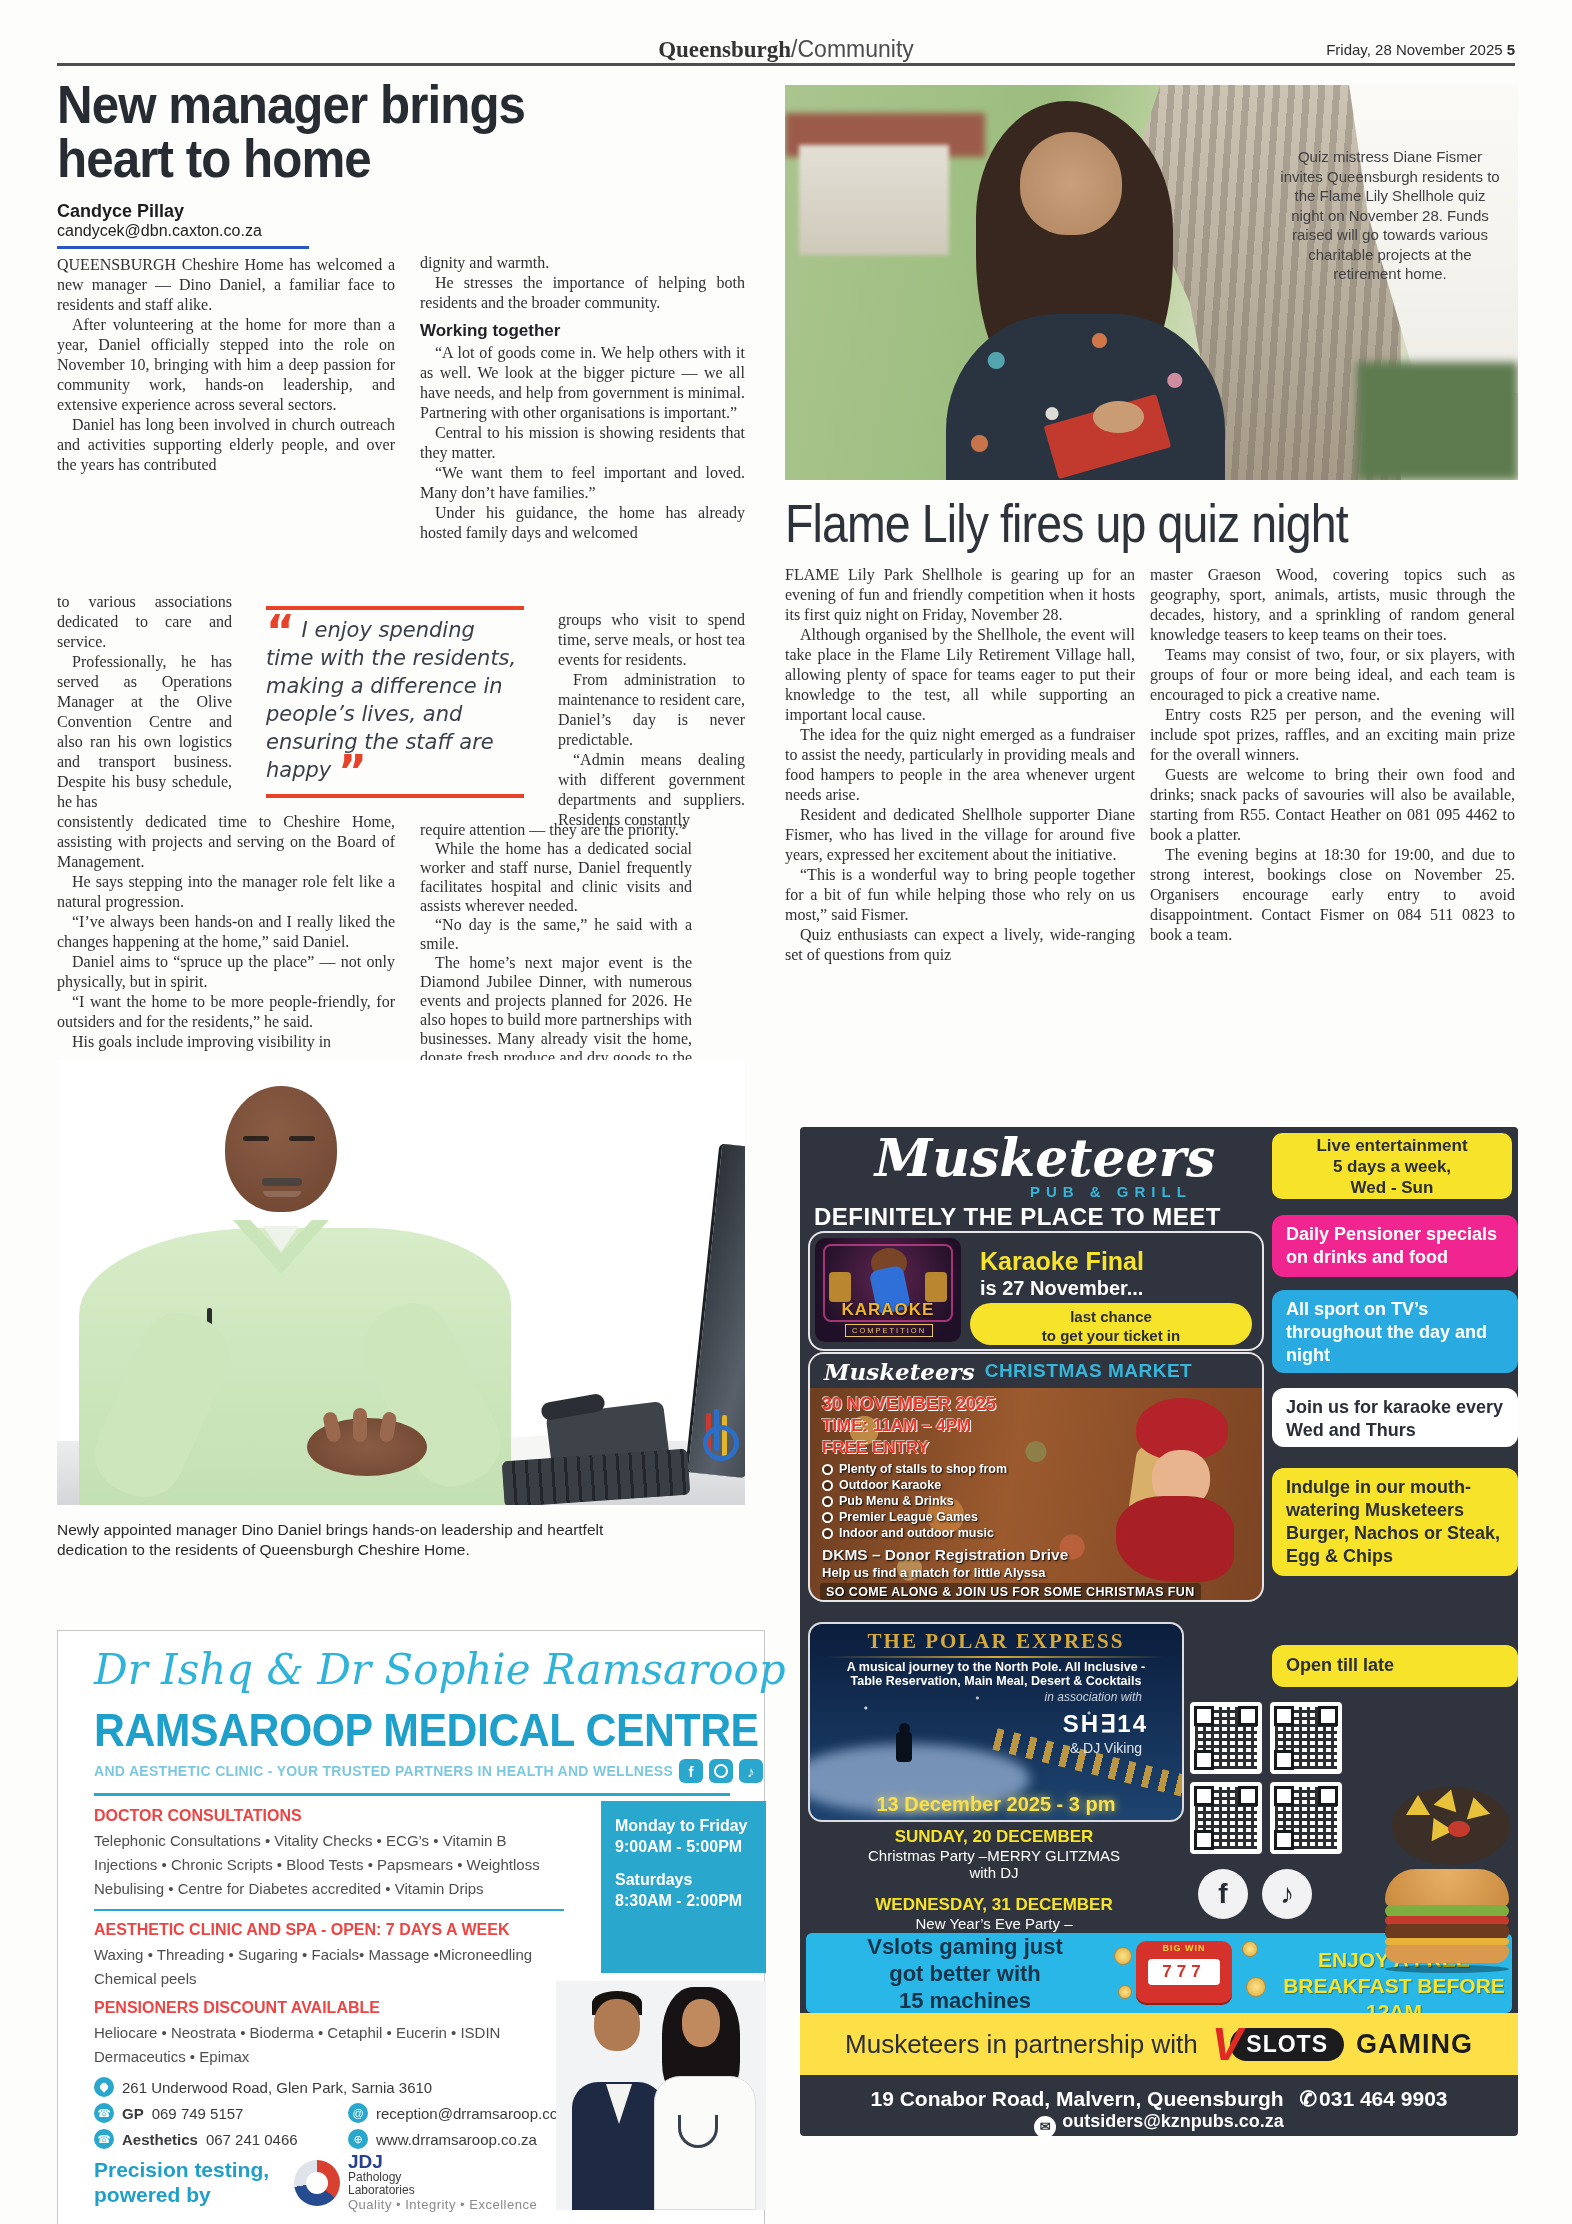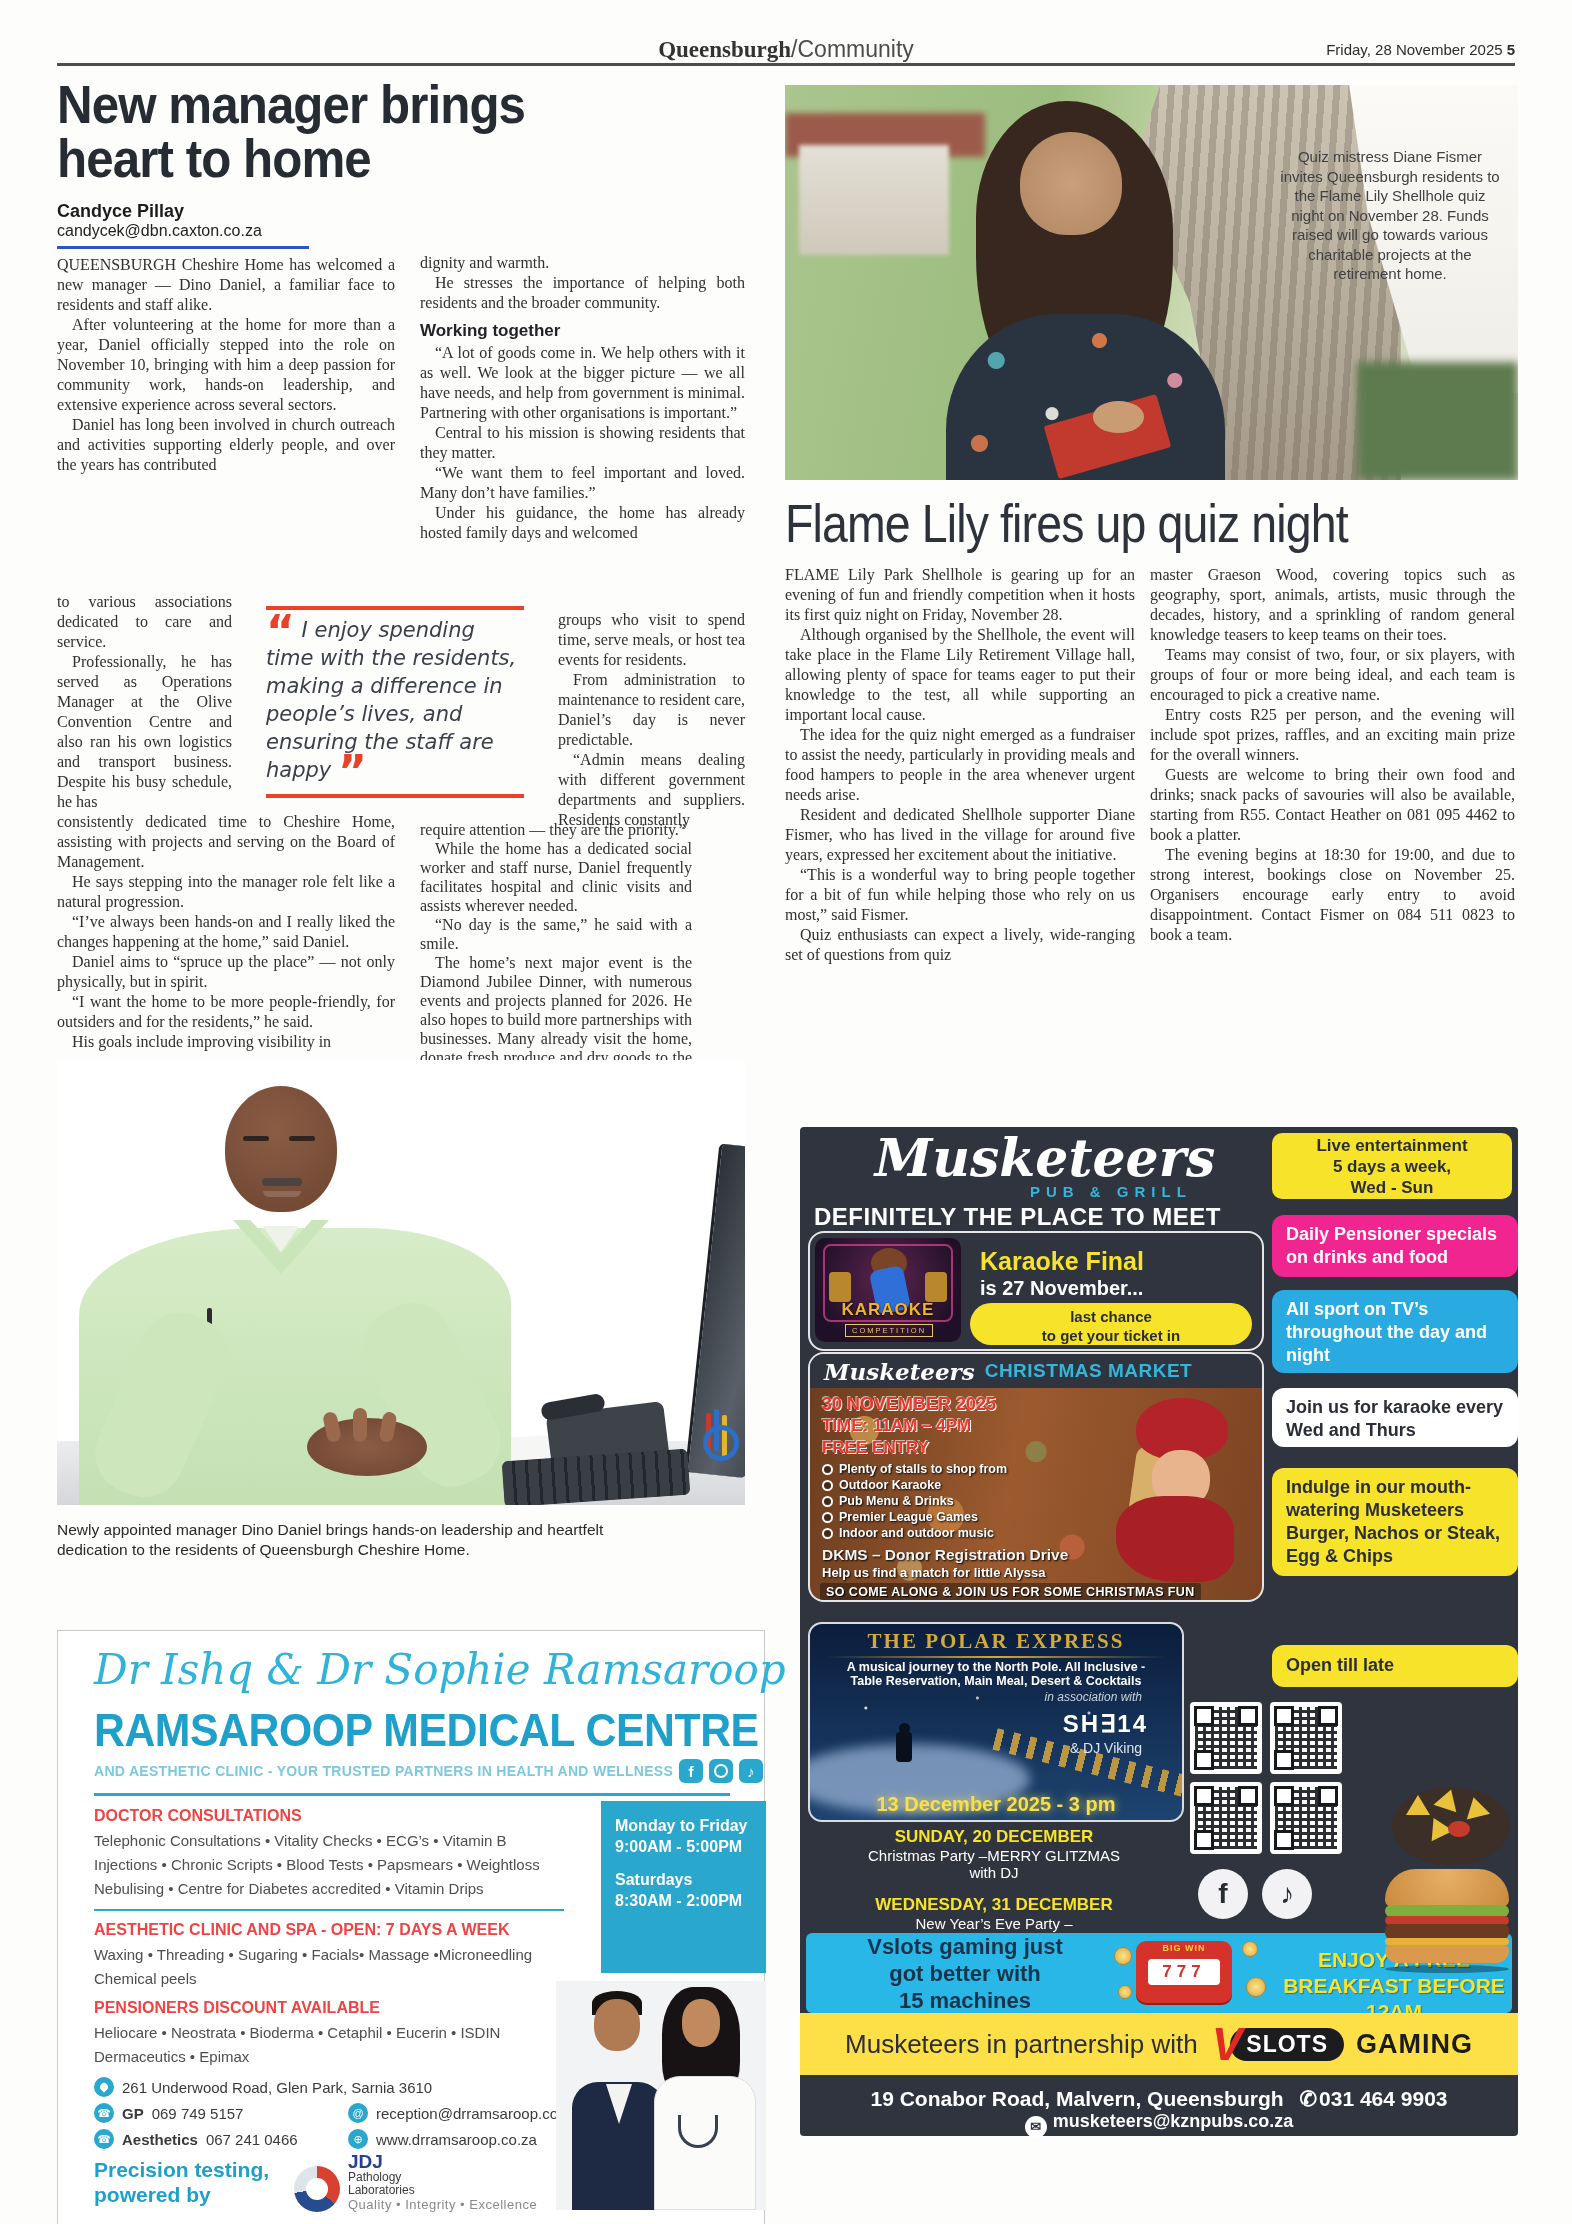--- a/index.html
+++ b/index.html
@@ -510,21 +510,21 @@
       <span class="vs-v">V</span>
       <span class="vs-slots">SLOTS</span>
       <span class="vs-gaming">GAMING</span>
     </div>
 
     <div class="abs m-foot1" style="left:0;right:0;top:960px">
       <span>19 Conabor Road, Malvern, Queensburgh</span>
       <span style="margin:0 2px 0 10px">✆</span><span>031 464 9903</span>
     </div>
     <div class="abs m-foot2" style="left:0;right:0;top:984px">
-      <span class="env">✉</span><span>musketeers@kznpubs.co.za</span>
+      <span class="env">✉</span><span>outsiders@kznpubs.co.za</span>
     </div>
   </div>
 
   <div class="abs rad" style="left:57px;top:1630px;width:708px;height:696px">
     <div class="abs r-script" style="left:36px;top:14px">Dr Ishq &amp; Dr Sophie Ramsaroop</div>
     <div class="abs r-centre" style="left:36px;top:72px">RAMSAROOP MEDICAL CENTRE</div>
     <div class="abs" style="left:36px;top:128px;display:flex;align-items:center">
       <span class="r-sub">AND AESTHETIC CLINIC - YOUR TRUSTED PARTNERS IN HEALTH AND WELLNESS</span>
       <span class="ric">f</span>
       <span class="ric">
@@ -564,21 +564,21 @@
     </div>
     <div class="r-row" style="left:290px;top:498px">
       <span class="cic">⊕</span>
       <span>www.drramsaroop.co.za</span>
     </div>
 
     <div class="abs r-prec" style="left:36px;top:526px">
       <div>Precision testing,</div>
       <div>powered by</div>
     </div>
-    <div class="abs" style="left:236px;top:522px;display:flex;gap:8px;align-items:flex-end">
+    <div class="abs" style="left:236px;top:522px;display:flex;gap:8px;align-items:center">
       <div class="jdj-c"></div>
       <div>
         <div class="jdj-n">JDJ</div>
         <div class="jdj-s">Pathology</div>
         <div class="jdj-s">Laboratories</div>
         <div class="jdj-t">Quality • Integrity • Excellence</div>
       </div>
     </div>
 
     <div class="abs r-hours" style="left:543px;top:170px;width:165px;height:172px">

